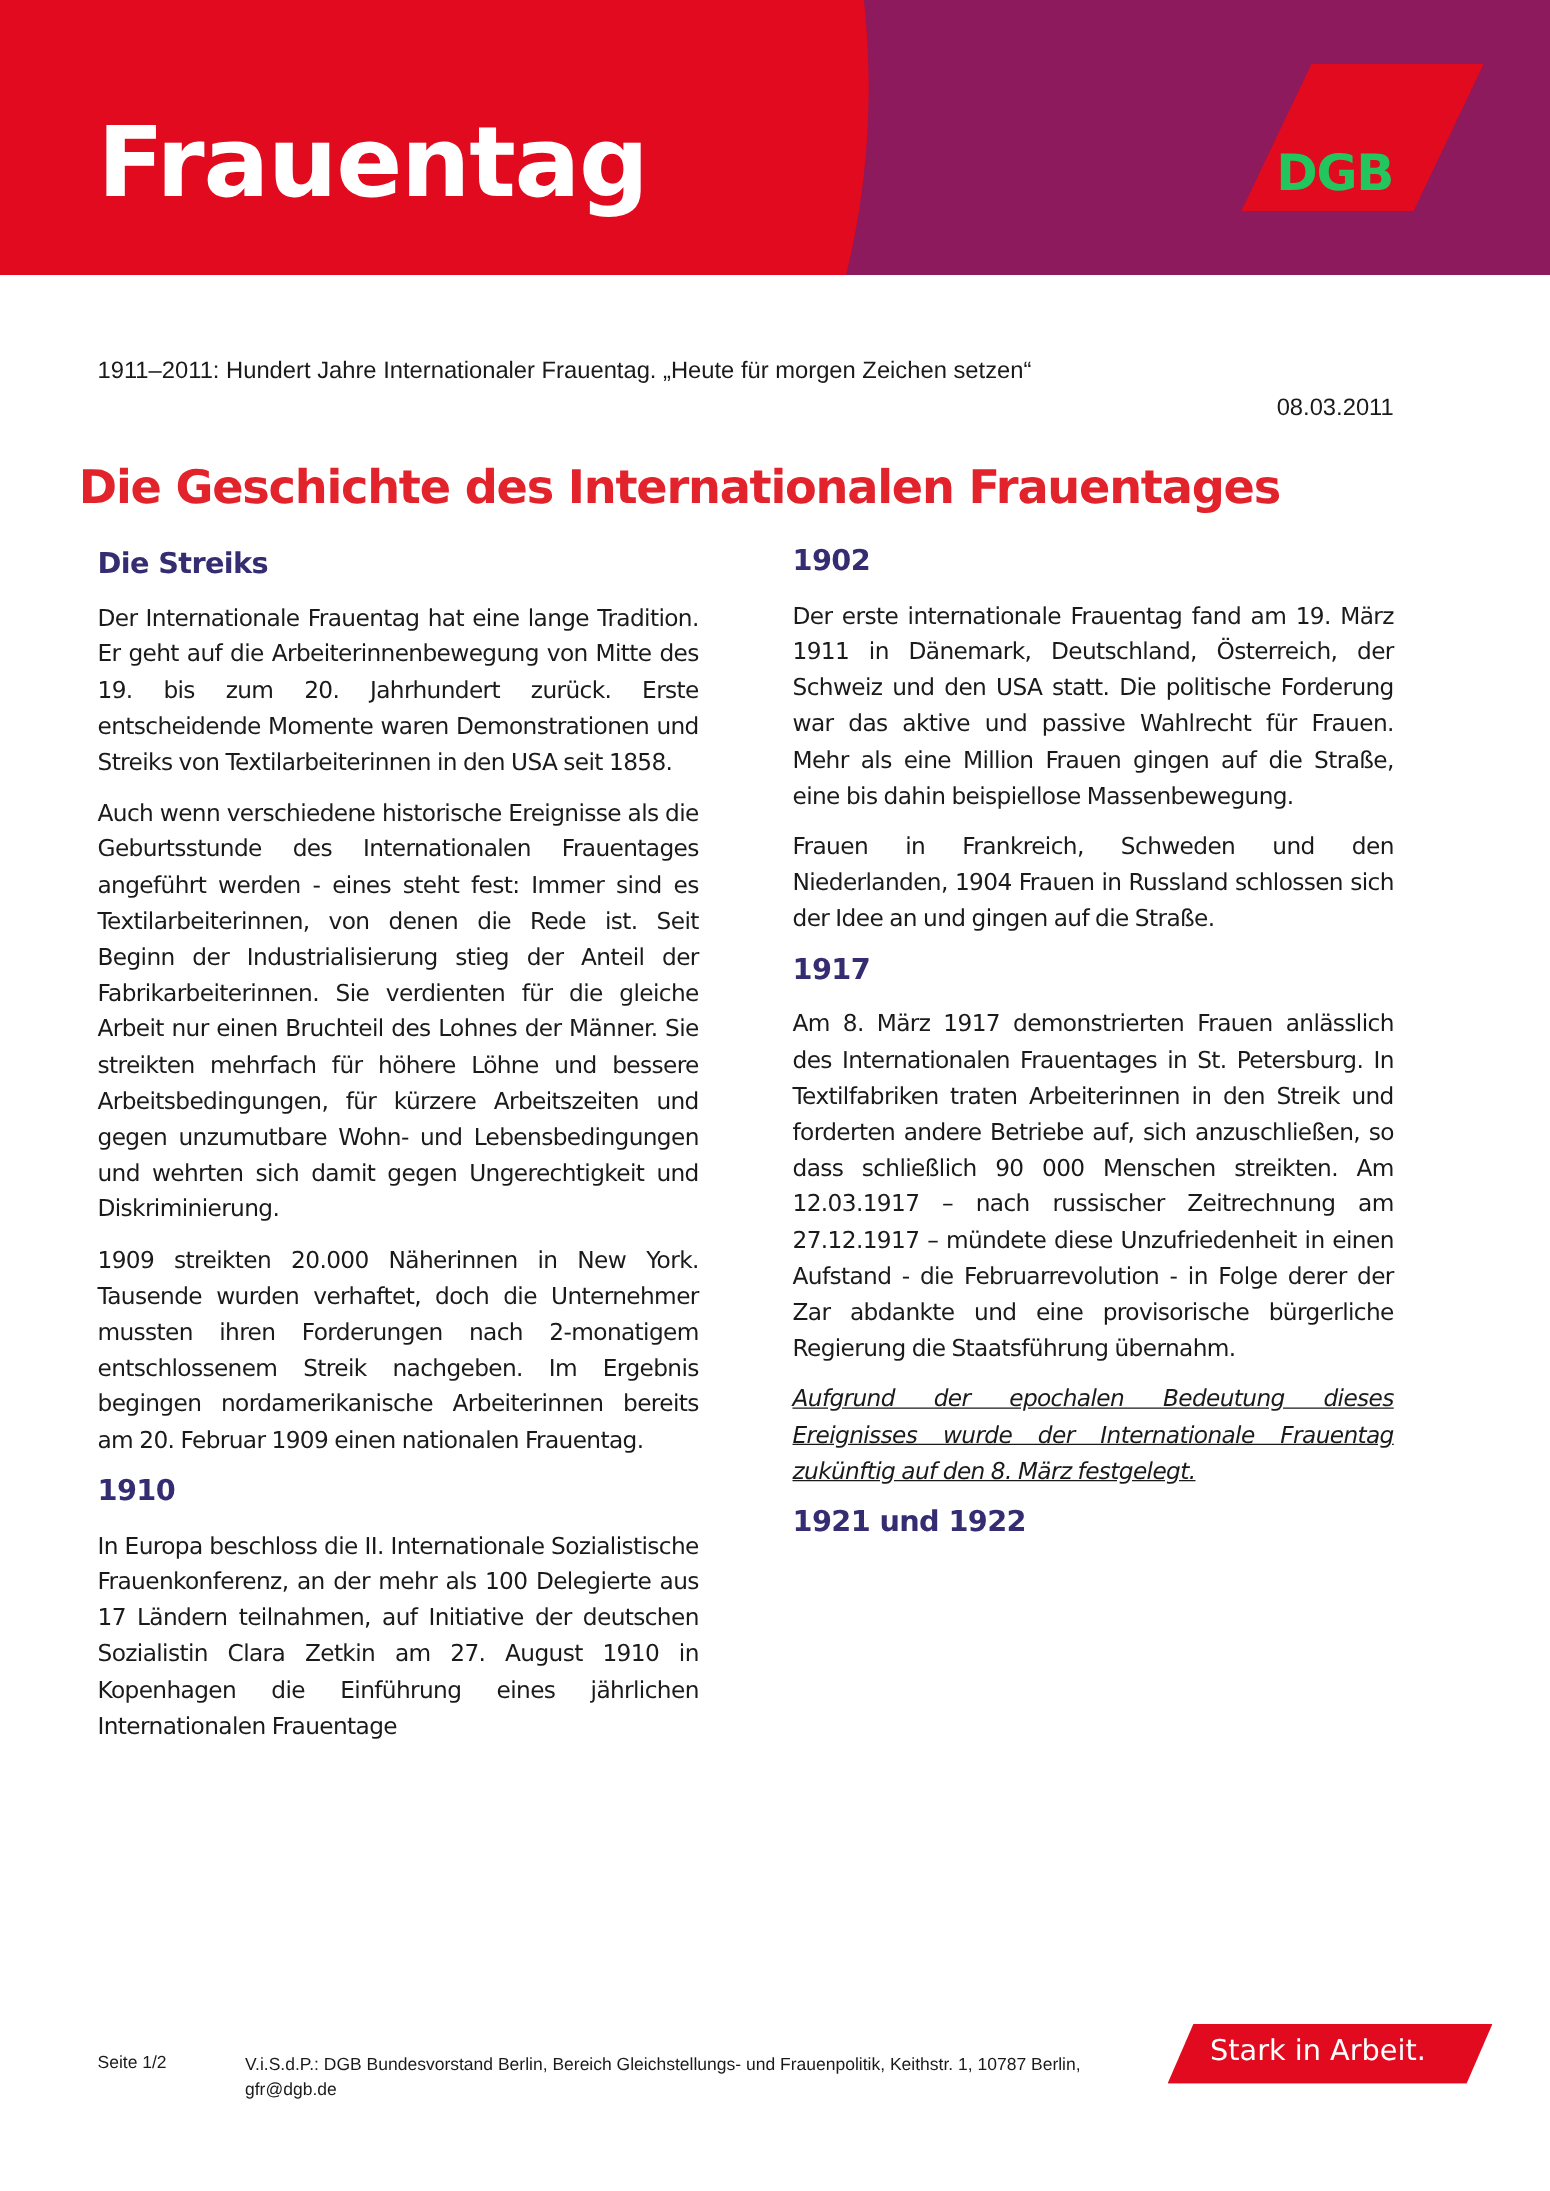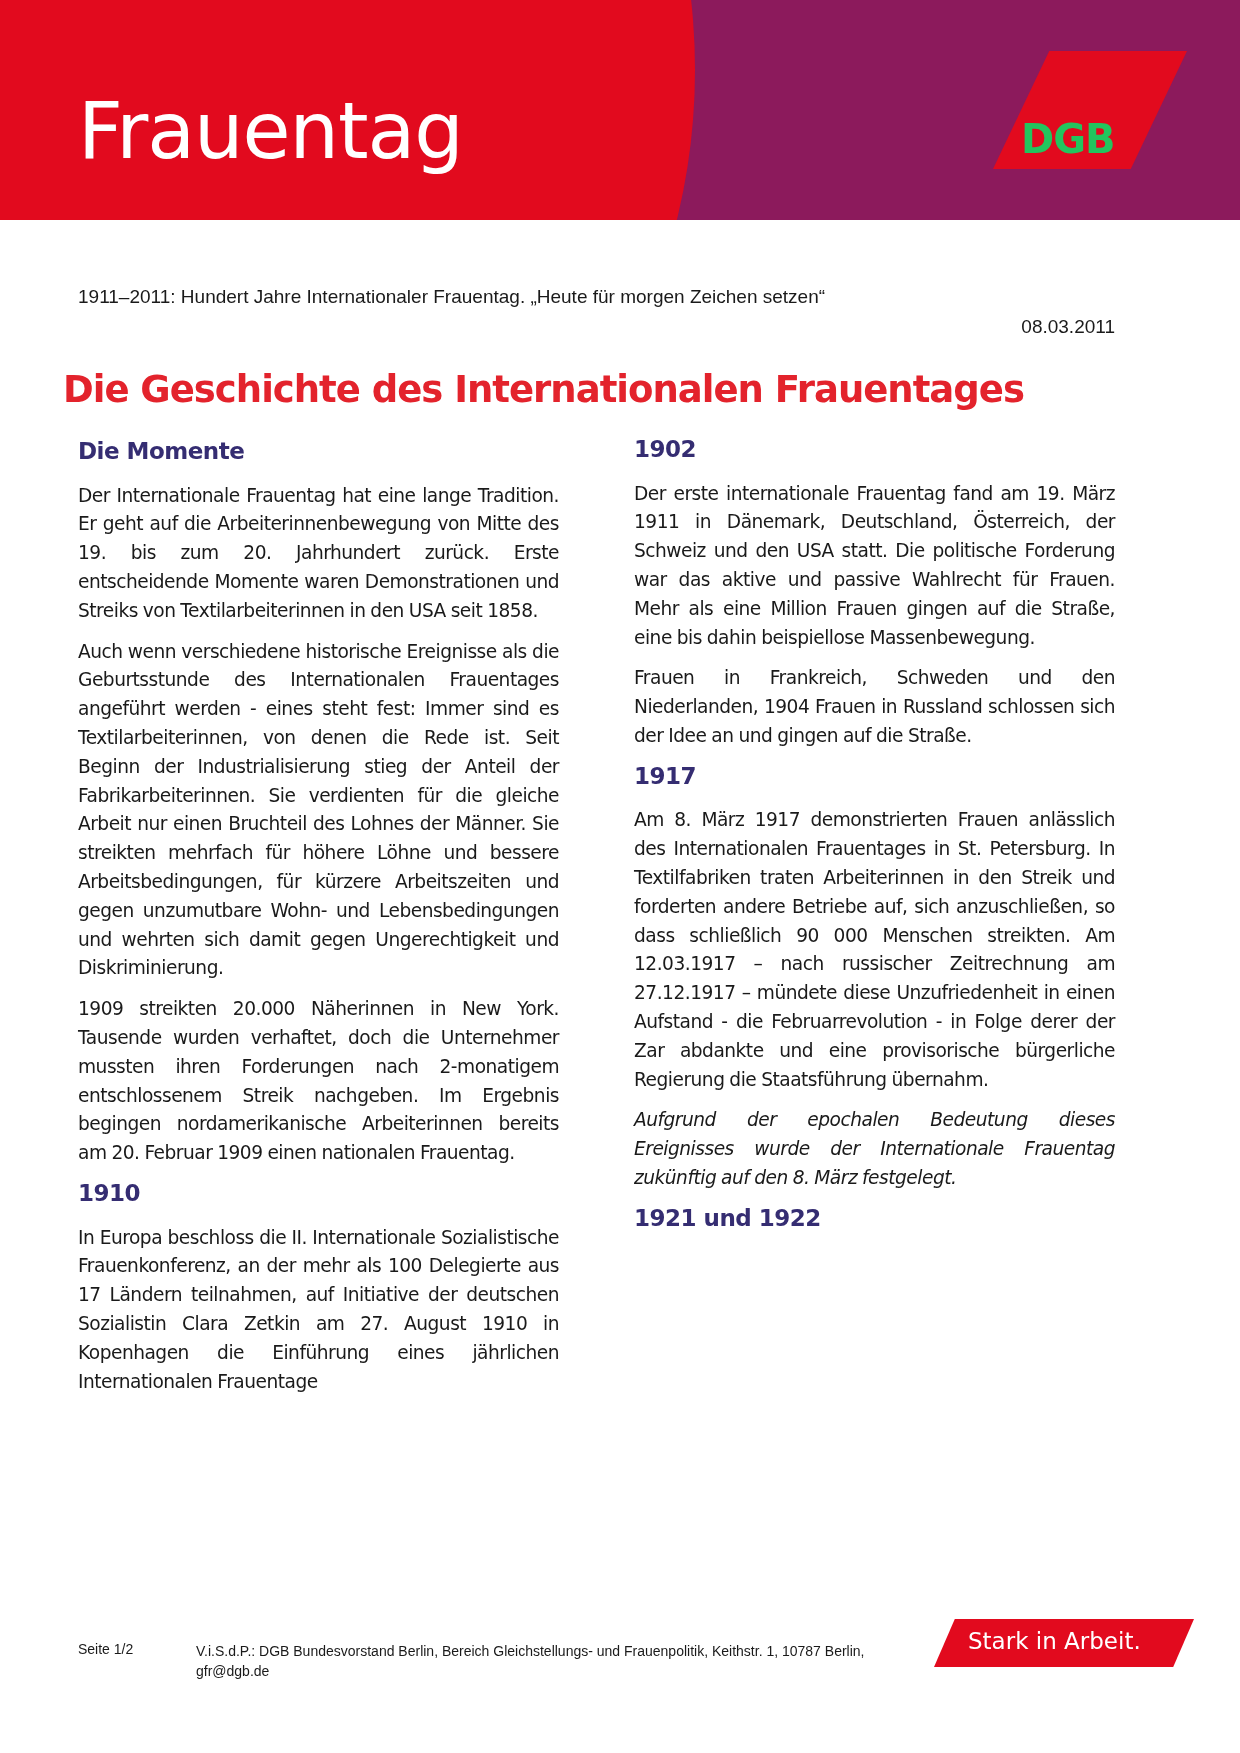--- a/index.html
+++ b/index.html
@@ -11,21 +11,21 @@
     .header {
       position: absolute; left: 0; top: 0; width: 1240px; height: 220px;
       background: #8c1a5c; overflow: hidden;
     }
     .header .circle {
       position: absolute; left: -95px; top: -430px; width: 790px; height: 1000px;
       border-radius: 50%; background: #e20a1e;
     }
     .brand-title {
       position: absolute; left: 78px; top: 92px;
-      font-family: "DejaVu Sans", sans-serif; font-weight: normal;
+      font-family: "DejaVu Sans", sans-serif; font-weight: bold;
       font-size: 78px; color: #ffffff; letter-spacing: -1px; line-height: 1;
     }
     .dgb-logo {
       position: absolute; left: 993px; top: 51px; width: 194px; height: 118px;
     }
     .dgb-logo .para {
       position: absolute; left: 0; top: 0; width: 194px; height: 118px;
       background: #e20a1e;
       clip-path: polygon(29% 0, 100% 0, 71% 100%, 0 100%);
     }
@@ -58,21 +58,21 @@
       font-family: "DejaVu Sans", sans-serif; font-weight: bold;
       font-size: 23px; color: #352d72; margin: 0 0 16px 0; line-height: 1.2;
       letter-spacing: -0.5px;
     }
     .para-text {
       font-family: "DejaVu Sans", sans-serif;
       font-size: 18.6px; line-height: 28.8px; color: #1a1a1a;
       text-align: justify; margin: 0 0 12px 0;
       hyphens: manual; letter-spacing: -0.5px; word-spacing: -0.5px;
     }
-    .para-text.italic { font-style: italic; }
+    .para-text.italic { font-style: italic; text-decoration: underline; }
 
     .footer-page {
       position: absolute; left: 78px; top: 1641px; font-size: 14px; color: #1a1a1a;
     }
     .footer-imprint {
       position: absolute; left: 196px; top: 1641px; width: 700px;
       font-size: 14px; line-height: 20px; color: #1a1a1a;
     }
     .slogan {
       position: absolute; left: 934px; top: 1619px; width: 260px; height: 40px;
@@ -98,21 +98,21 @@
     <div class="para"></div>
     <div class="dgb-text">DGB</div>
   </div>
 </div>
 
 <div class="subtitle">1911–2011: Hundert Jahre Internationaler Frauentag. „Heute für morgen Zeichen setzen“</div>
 <div class="date">08.03.2011</div>
 <div class="main-title">Die Geschichte des Internationalen Frauentages</div>
 
 <div class="col left">
-  <div class="sec-head">Die Momente</div>
+  <div class="sec-head">Die Streiks</div>
   <p class="para-text">Der Internationale Frauentag hat eine lange Tradition. Er geht auf die Arbeiterinnenbewegung von Mitte des 19. bis zum 20. Jahrhundert zurück. Erste entscheidende Momente waren Demonstrationen und Streiks von Textilarbeiterinnen in den USA seit 1858.</p>
   <p class="para-text">Auch wenn verschiedene historische Ereignisse als die Geburtsstunde des Internationalen Frauentages angeführt werden - eines steht fest: Immer sind es Textilarbeiterinnen, von denen die Rede ist. Seit Beginn der Industrialisierung stieg der Anteil der Fabrikarbeiterinnen. Sie verdienten für die gleiche Arbeit nur einen Bruchteil des Lohnes der Männer. Sie streikten mehrfach für höhere Löhne und bessere Arbeitsbedingungen, für kürzere Arbeitszeiten und gegen unzumutbare Wohn- und Lebensbedingungen und wehrten sich damit gegen Ungerechtigkeit und Diskriminierung.</p>
   <p class="para-text">1909 streikten 20.000 Näherinnen in New York. Tausende wurden verhaftet, doch die Unternehmer mussten ihren Forderungen nach 2-monatigem entschlossenem Streik nachgeben. Im Ergebnis begingen nordamerikanische Arbeiterinnen bereits am 20. Februar 1909 einen nationalen Frauentag.</p>
   <div class="sec-head">1910</div>
   <p class="para-text">In Europa beschloss die II. Internationale Sozialistische Frauenkonferenz, an der mehr als 100 Delegierte aus 17 Ländern teilnahmen, auf Initiative der deutschen Sozialistin Clara Zetkin am 27. August 1910 in Kopenhagen die Einführung eines jährlichen Internationalen Frauentage</p>
 </div>
 
 <div class="col right">
   <div class="sec-head">1902</div>
   <p class="para-text">Der erste internationale Frauentag fand am 19. März 1911 in Dänemark, Deutschland, Österreich, der Schweiz und den USA statt. Die politische Forderung war das aktive und passive Wahlrecht für Frauen. Mehr als eine Million Frauen gingen auf die Straße, eine bis dahin beispiellose Massenbewegung.</p>

